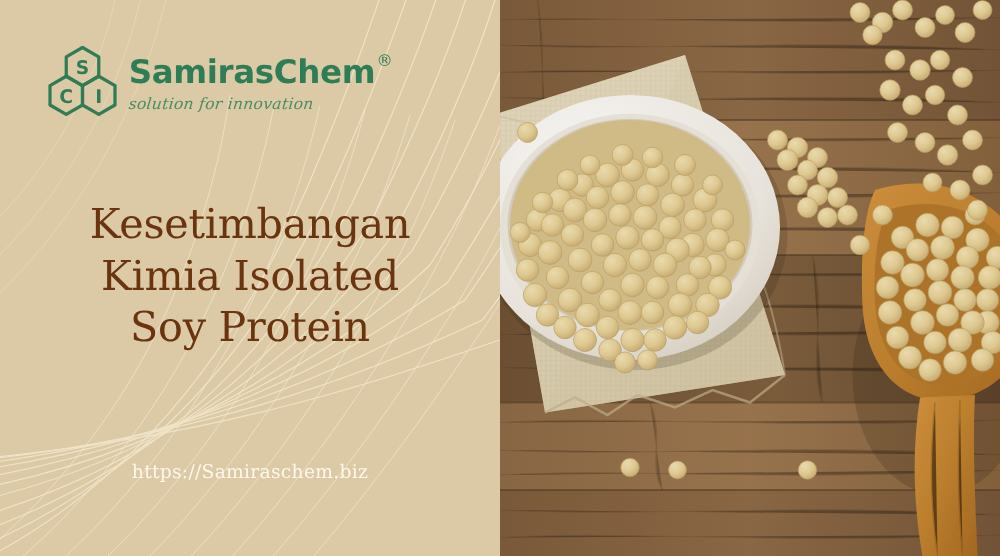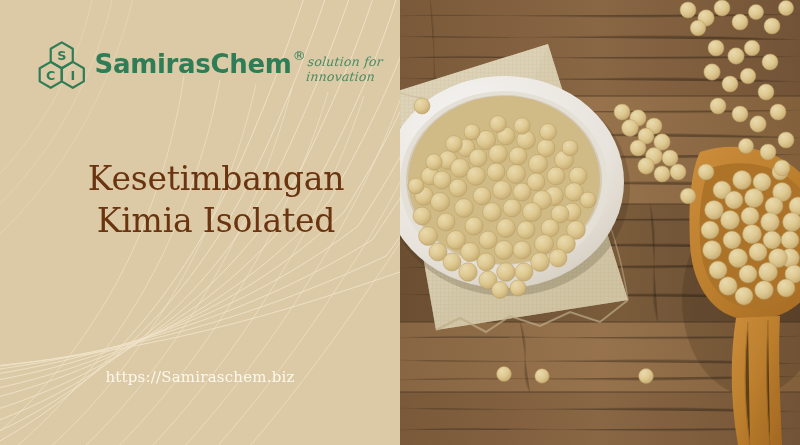--- a/index.html
+++ b/index.html
@@ -29,21 +29,21 @@
   }
 
   .logo-block {
     position: absolute;
     left: 38px; top: 36px;
     display: flex;
     align-items: center;
     gap: 9px;
   }
   .logo-mark { width: 56px; height: 62px; display: block; }
-  .logo-words { display: flex; gap: 1px; }
+  .logo-words { display: flex; flex-direction: column; gap: 1px; }
   .brand-row {
     display: flex; align-items: flex-start;
     line-height: 1;
   }
   .brand-name {
     font-family: "DejaVu Sans", sans-serif;
     font-weight: bold;
     font-size: 26px;
     color: #2e7d56;
     letter-spacing: -0.3px;
@@ -60,21 +60,21 @@
     font-style: italic;
     font-size: 12.5px;
     color: #4a8c63;
     letter-spacing: 0.2px;
     margin-top: 3px;
     transform: skewX(-6deg);
   }
 
   .headline {
     position: absolute;
-    left: 16px; top: 158px;
+    left: 0; top: 158px;
     width: 400px;
     text-align: center;
     font-family: "DejaVu Serif", serif;
     font-size: 33px;
     line-height: 1.26;
     color: #6b3410;
     letter-spacing: -0.2px;
   }
   .headline .hl { display: block; }
 
@@ -159,20 +159,21 @@
           <span class="brand-name">SamirasChem</span>
           <span class="brand-reg">®</span>
         </div>
         <div class="brand-tagline">solution for innovation</div>
       </div>
     </div>
 
     <div class="headline">
       <span class="hl">Kesetimbangan</span>
       <span class="hl">Kimia Isolated</span>
+      <span class="hl">Soy Protein</span>
     </div>
 
     <div class="site-url">https://Samiraschem.biz</div>
   </div>
 
   <div class="photo-panel">
     <svg class="photo-svg" viewBox="0 0 400 445">
       <defs>
         <linearGradient id="plankA" x1="0" y1="0" x2="1" y2="0">
           <stop offset="0" stop-color="#8d6a46"></stop>

